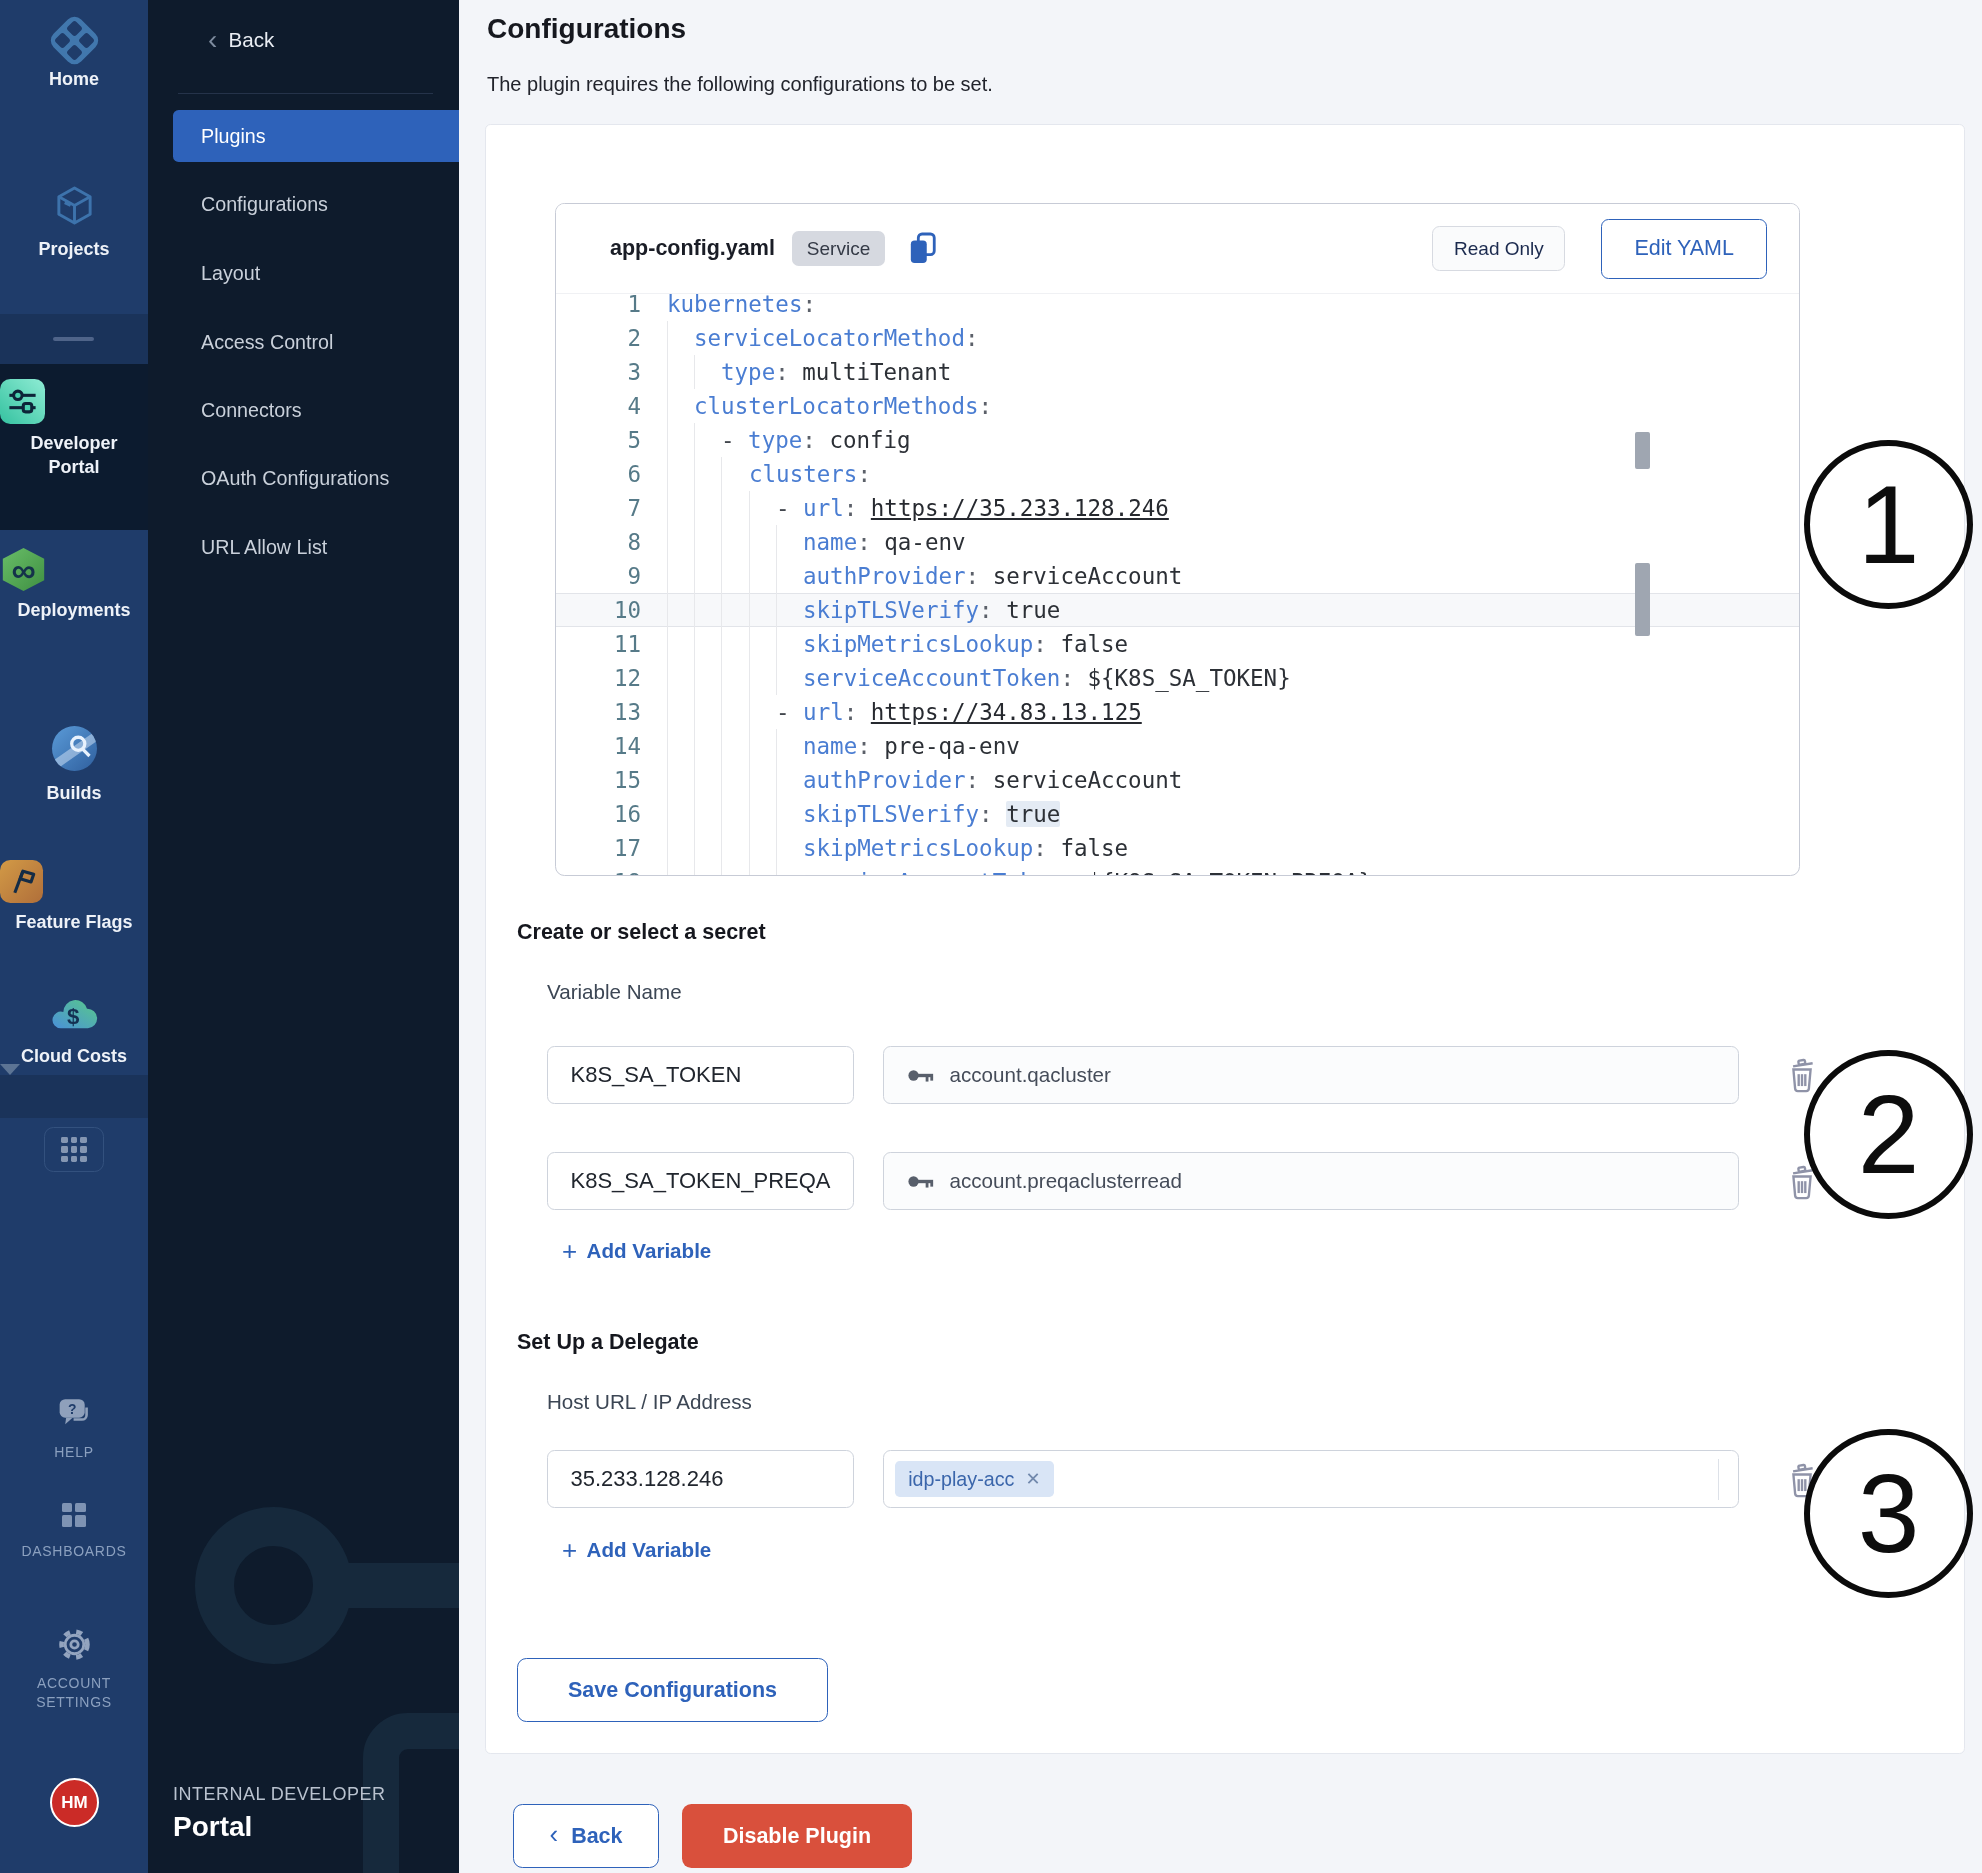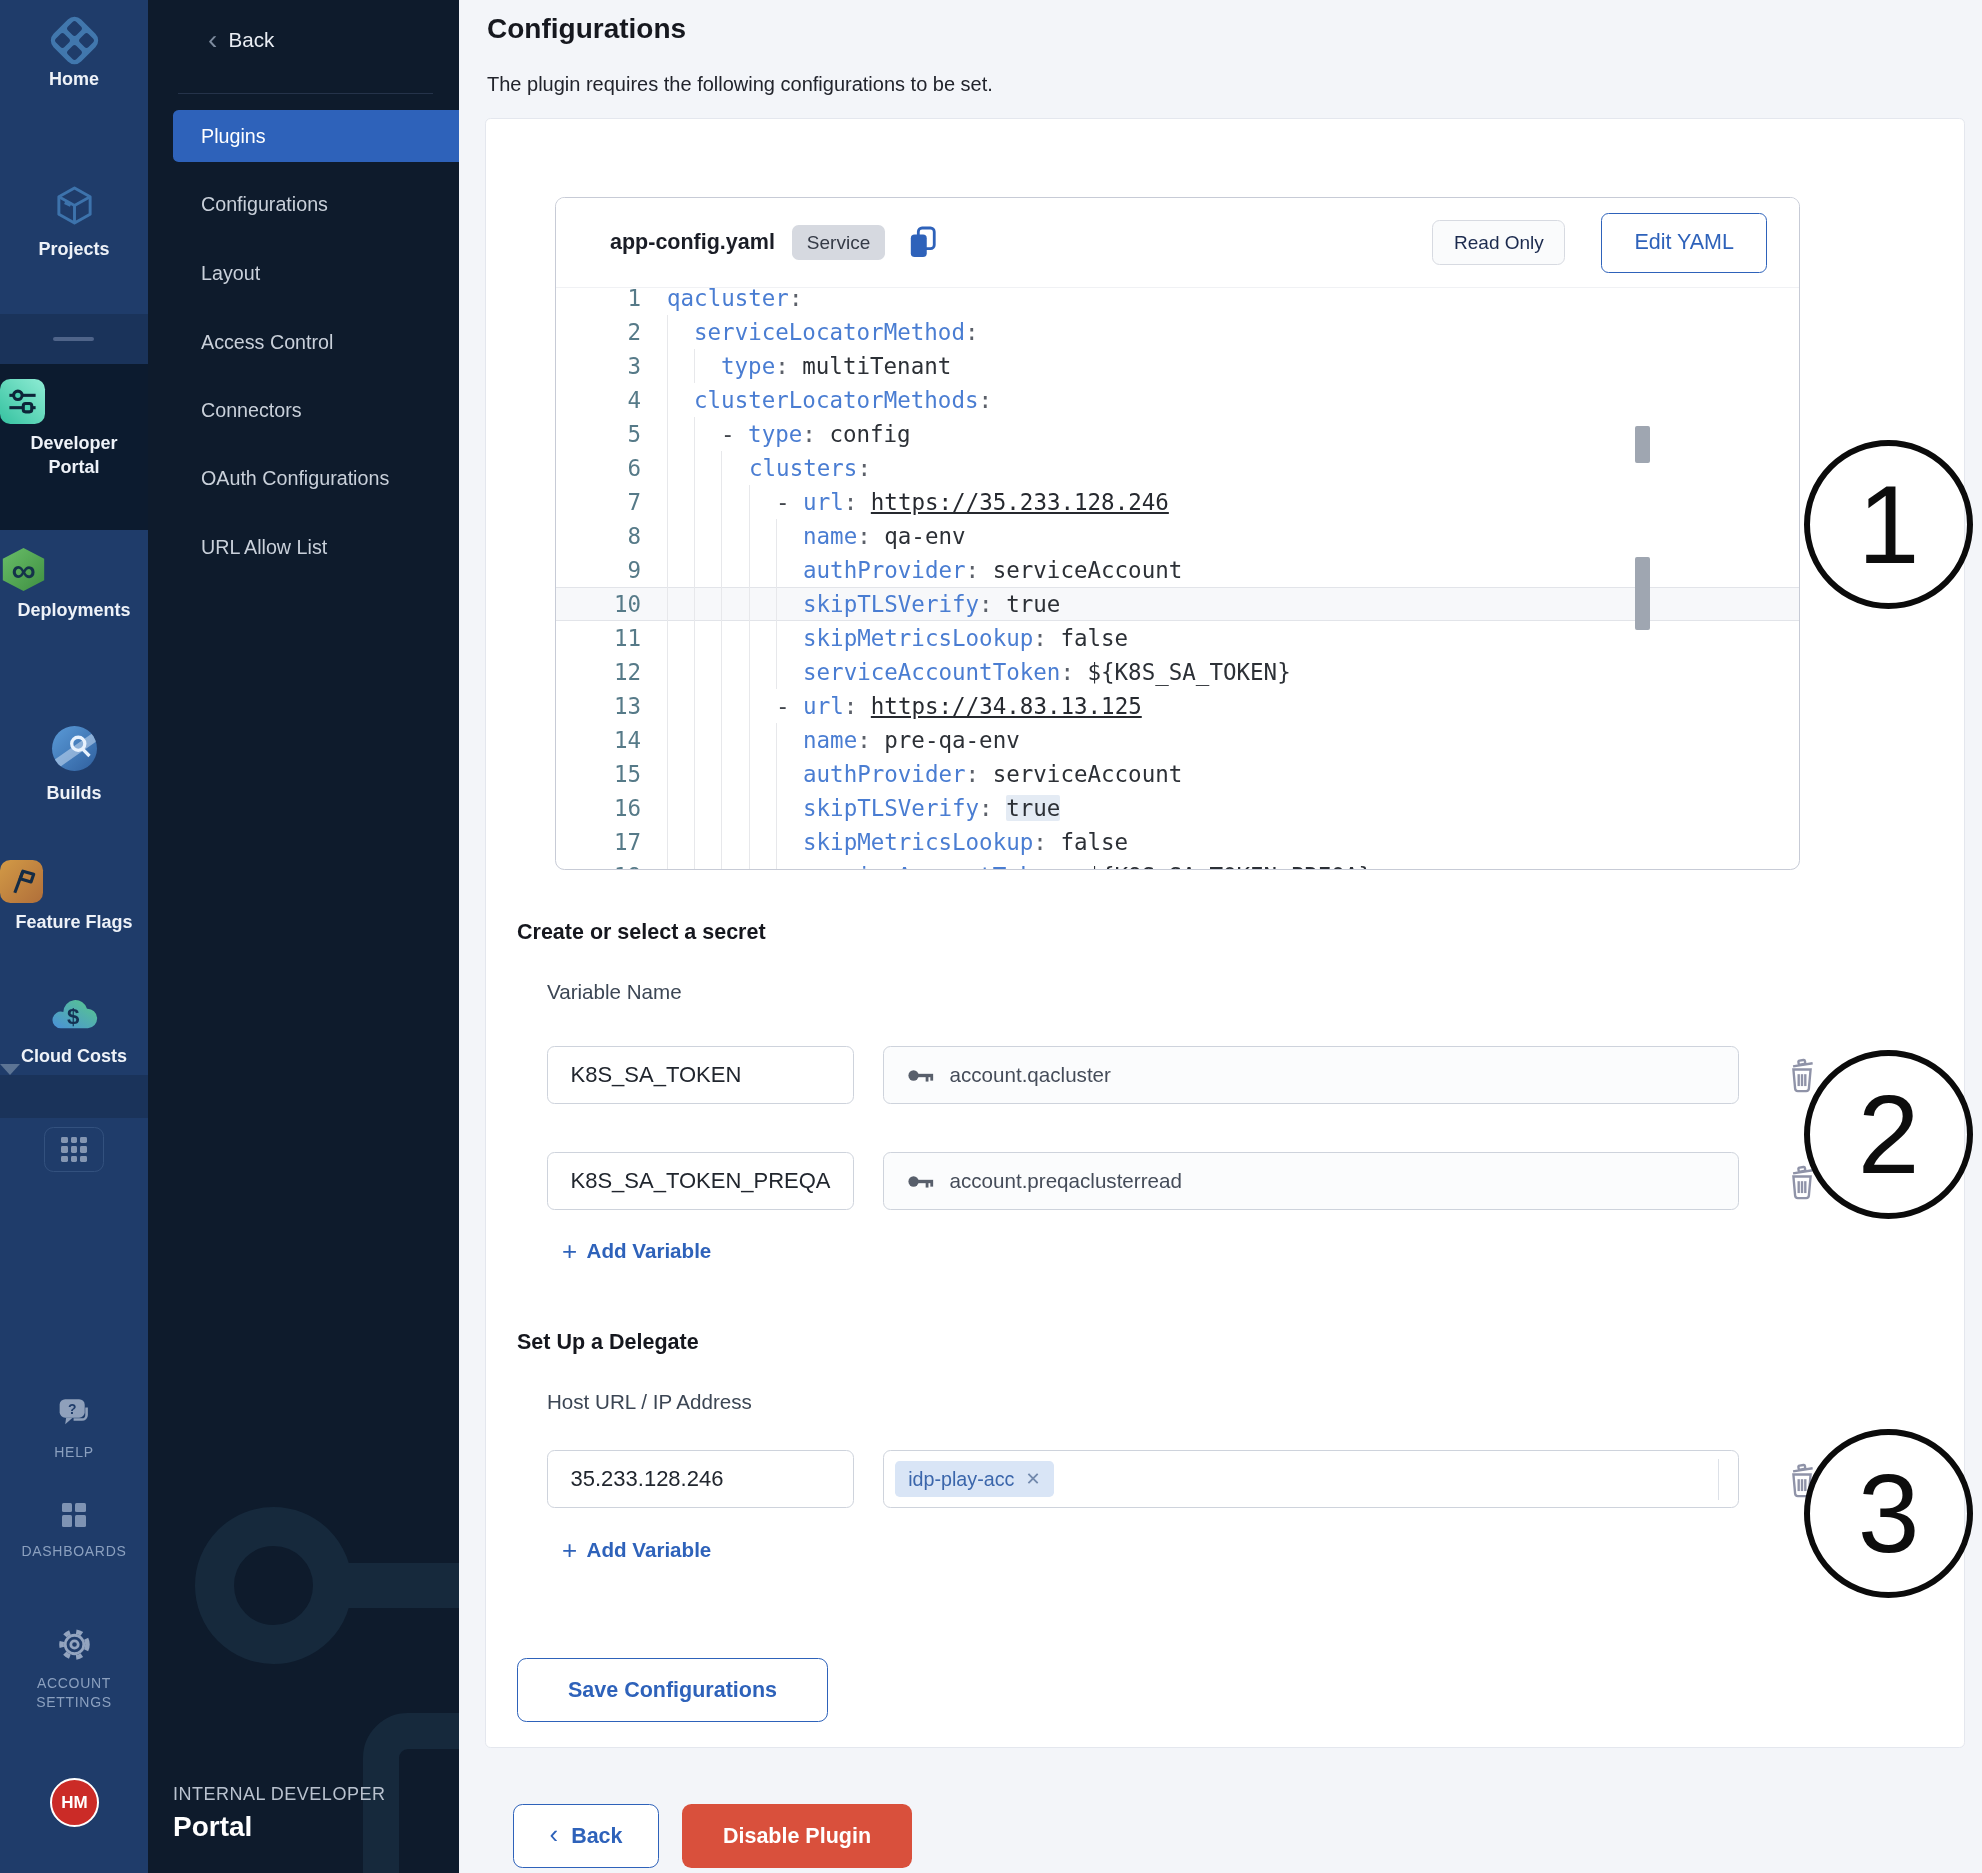--- a/index.html
+++ b/index.html
@@ -51,21 +51,21 @@
   .sb-item{position:absolute;left:53px;height:49px;line-height:49px;font-size:19.7px;color:#c9d0da;cursor:pointer;white-space:nowrap;}
   .sb-item.active{left:25px;width:286px;padding-left:28px;background:#2e62ba;color:#fff;font-weight:500;
     border-radius:5.6px 0 0 5.6px;height:52px;line-height:52px;}
   .brand{position:absolute;left:25px;z-index:3;}
   .brand-eyebrow{font-size:18px;color:#b9c2cf;letter-spacing:0.5px;}
   .brand-title{font-size:28px;font-weight:700;color:#fff;margin-top:5.6px;}
 
   
   .main-title{position:absolute;left:487px;top:13px;font-size:28px;font-weight:700;color:#16181f;}
   .main-sub{position:absolute;left:487px;top:73px;font-size:20px;color:#22242c;}
-  .card{position:absolute;left:485px;top:118px;width:1480px;height:1630px;background:#fff;
+  .card{position:absolute;left:485px;top:124px;width:1480px;height:1630px;background:#fff;
     border:0.9px solid #e4e7ee;border-radius:5.6px;}
 
   
   .yaml-panel{position:absolute;left:69px;top:78px;width:1245px;height:673px;background:#fff;
     border:1.4px solid #c7cbd6;border-radius:9.4px;overflow:hidden;}
   .yaml-header{position:absolute;left:0;top:0;right:0;height:90px;background:#fff;z-index:2;
     display:flex;align-items:center;padding:0 32px 0 54px;border-bottom:0.9px solid #f0f1f4;}
   .fname{font-size:21.5px;font-weight:700;color:#1a1d26;}
   .svc-badge{margin-left:17px;background:#d6d9e0;color:#343a46;font-size:19px;border-radius:6.6px;padding:6.6px 15px;}
   .copy-btn{margin-left:22.5px;cursor:pointer;display:inline-flex;}
@@ -296,21 +296,21 @@
           <svg width="30" height="34" viewBox="0 0 32 36">
             <rect x="11" y="2" width="17" height="22" rx="4" fill="none" stroke="#2e62ba" stroke-width="3"></rect>
             <rect x="3" y="9" width="17" height="24" rx="4" fill="#2e62ba"></rect>
           </svg>
         </span>
         <span class="spacer"></span>
         <span class="readonly-pill">Read Only</span>
         <button class="edit-yaml">Edit YAML</button>
       </div>
       <div id="code-lines">
-          <div class="code-line"><span class="ln">1</span><span class="code-body" style="padding-left: 0px;"><span class="seg-key">qacluster</span><span class="seg-p">:</span></span></div>
+          <div class="code-line"><span class="ln">1</span><span class="code-body" style="padding-left: 0px;"><span class="seg-key">kubernetes</span><span class="seg-p">:</span></span></div>
           <div class="code-line"><span class="ln">2</span><span class="code-body" style="padding-left: 27px;"><i class="guide" style="left: 0px;"></i><span class="seg-key">serviceLocatorMethod</span><span class="seg-p">:</span></span></div>
           <div class="code-line"><span class="ln">3</span><span class="code-body" style="padding-left: 54px;"><i class="guide" style="left: 0px;"></i><i class="guide" style="left: 27px;"></i><span class="seg-key">type</span><span class="seg-p">: </span><span class="seg-val">multiTenant</span></span></div>
           <div class="code-line"><span class="ln">4</span><span class="code-body" style="padding-left: 27px;"><i class="guide" style="left: 0px;"></i><span class="seg-key">clusterLocatorMethods</span><span class="seg-p">:</span></span></div>
           <div class="code-line"><span class="ln">5</span><span class="code-body" style="padding-left: 54px;"><i class="guide" style="left: 0px;"></i><i class="guide" style="left: 27px;"></i><span class="seg-dash">- </span><span class="seg-key">type</span><span class="seg-p">: </span><span class="seg-val">config</span></span></div>
           <div class="code-line"><span class="ln">6</span><span class="code-body" style="padding-left: 82px;"><i class="guide" style="left: 0px;"></i><i class="guide" style="left: 27px;"></i><i class="guide" style="left: 54px;"></i><span class="seg-key">clusters</span><span class="seg-p">:</span></span></div>
           <div class="code-line"><span class="ln">7</span><span class="code-body" style="padding-left: 109px;"><i class="guide" style="left: 0px;"></i><i class="guide" style="left: 27px;"></i><i class="guide" style="left: 54px;"></i><i class="guide" style="left: 82px;"></i><span class="seg-dash">- </span><span class="seg-key">url</span><span class="seg-p">: </span><span class="seg-url">https://35.233.128.246</span></span></div>
           <div class="code-line"><span class="ln">8</span><span class="code-body" style="padding-left: 136px;"><i class="guide" style="left: 0px;"></i><i class="guide" style="left: 27px;"></i><i class="guide" style="left: 54px;"></i><i class="guide" style="left: 82px;"></i><i class="guide" style="left: 109px;"></i><span class="seg-key">name</span><span class="seg-p">: </span><span class="seg-val">qa-env</span></span></div>
           <div class="code-line"><span class="ln">9</span><span class="code-body" style="padding-left: 136px;"><i class="guide" style="left: 0px;"></i><i class="guide" style="left: 27px;"></i><i class="guide" style="left: 54px;"></i><i class="guide" style="left: 82px;"></i><i class="guide" style="left: 109px;"></i><span class="seg-key">authProvider</span><span class="seg-p">: </span><span class="seg-val">serviceAccount</span></span></div>
           <div class="code-line current"><span class="ln">10</span><span class="code-body" style="padding-left: 136px;"><i class="guide" style="left: 0px;"></i><i class="guide" style="left: 27px;"></i><i class="guide" style="left: 54px;"></i><i class="guide" style="left: 82px;"></i><i class="guide" style="left: 109px;"></i><span class="seg-key">skipTLSVerify</span><span class="seg-p">: </span><span class="seg-val">true</span></span></div>
           <div class="code-line"><span class="ln">11</span><span class="code-body" style="padding-left: 136px;"><i class="guide" style="left: 0px;"></i><i class="guide" style="left: 27px;"></i><i class="guide" style="left: 54px;"></i><i class="guide" style="left: 82px;"></i><i class="guide" style="left: 109px;"></i><span class="seg-key">skipMetricsLookup</span><span class="seg-p">: </span><span class="seg-val">false</span></span></div>

